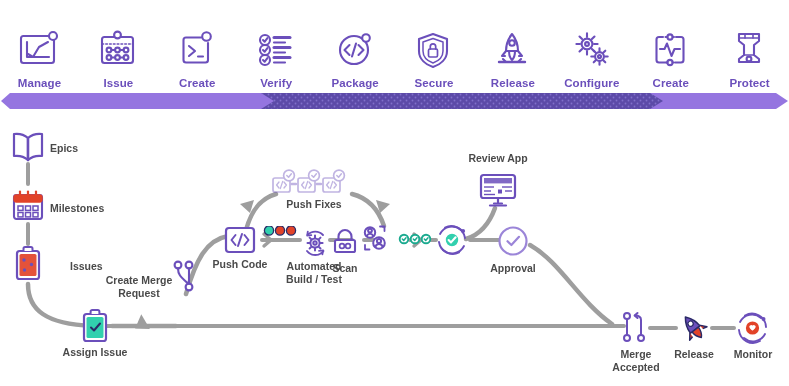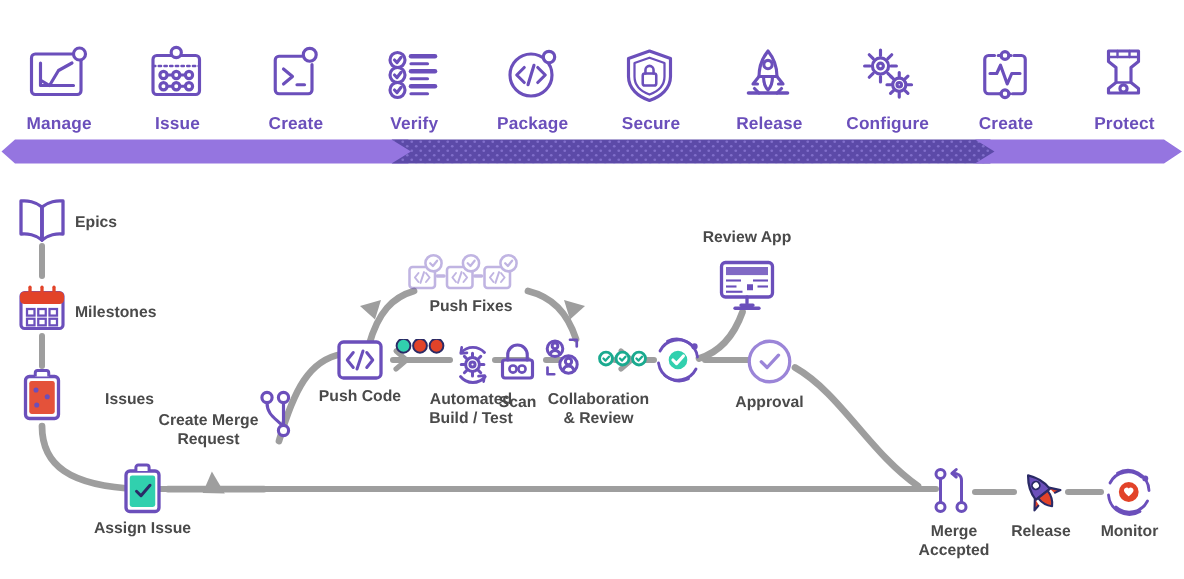--- a/index.html
+++ b/index.html
@@ -418,22 +418,20 @@
           <circle cx="12" cy="8.6" r="1.9"></circle>
           <path d="M9 13.6 a3.3 3.3 0 0 1 6 0"></path>
           <circle cx="21" cy="21" r="5.8" fill="#ffffff"></circle>
           <circle cx="21" cy="19" r="2.1"></circle>
           <path d="M17.6 24.3 a3.7 3.7 0 0 1 6.8 0"></path>
           <path d="M22 4.5 H26.5 V9" stroke-width="1.8"></path>
           <path d="M11.5 27.5 H7 V23" stroke-width="1.8"></path>
         </g>
       </svg>
     </div>
-    <div class="nlabel" style="left:352px;top:148px;width:94px;">Collaboration
-&amp; Review</div>
 
     <div class="node" style="left:398px;top:118px;">
       <svg class="ic" width="36" height="18" viewBox="0 0 36 18">
         <g fill="#ffffff" stroke="#1aaa8f" stroke-width="1.9">
           <circle cx="6" cy="9" r="4.3"></circle>
             <circle cx="17" cy="9" r="4.3"></circle>
             <circle cx="28" cy="9" r="4.3"></circle>
         </g>
         <g fill="none" stroke="#1aaa8f" stroke-width="1.5" stroke-linecap="round" stroke-linejoin="round">
           <path d="M4.3 9 l1.4 1.4 L8 7.8"></path>

